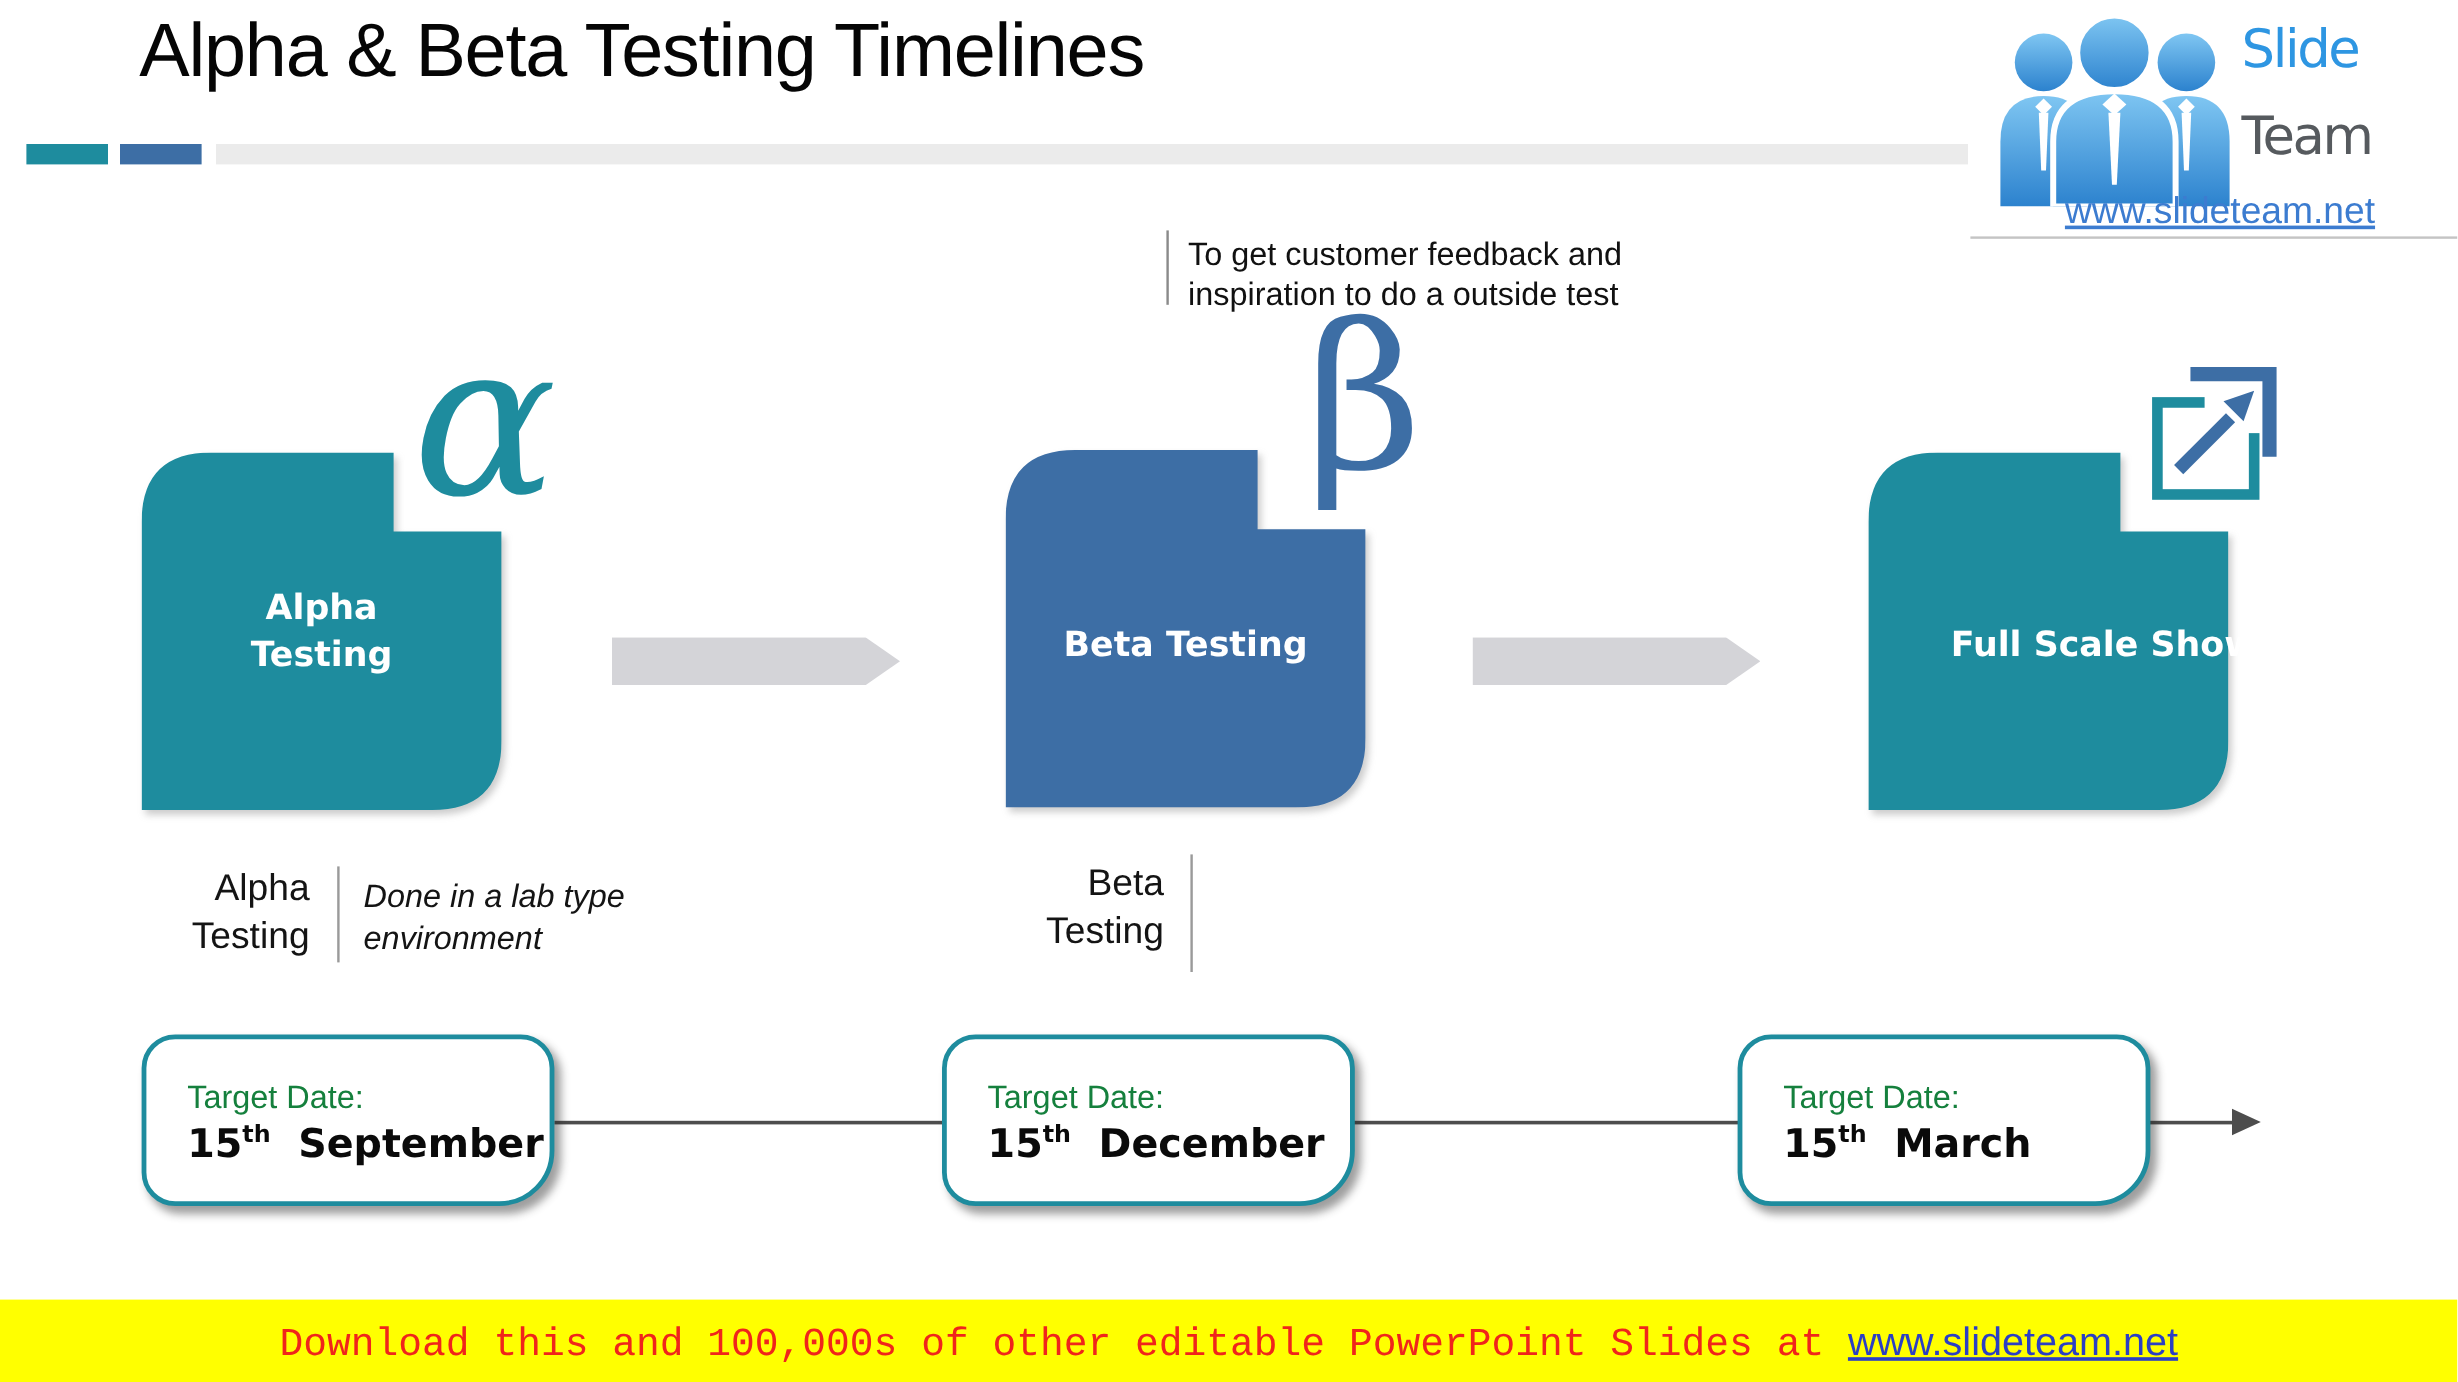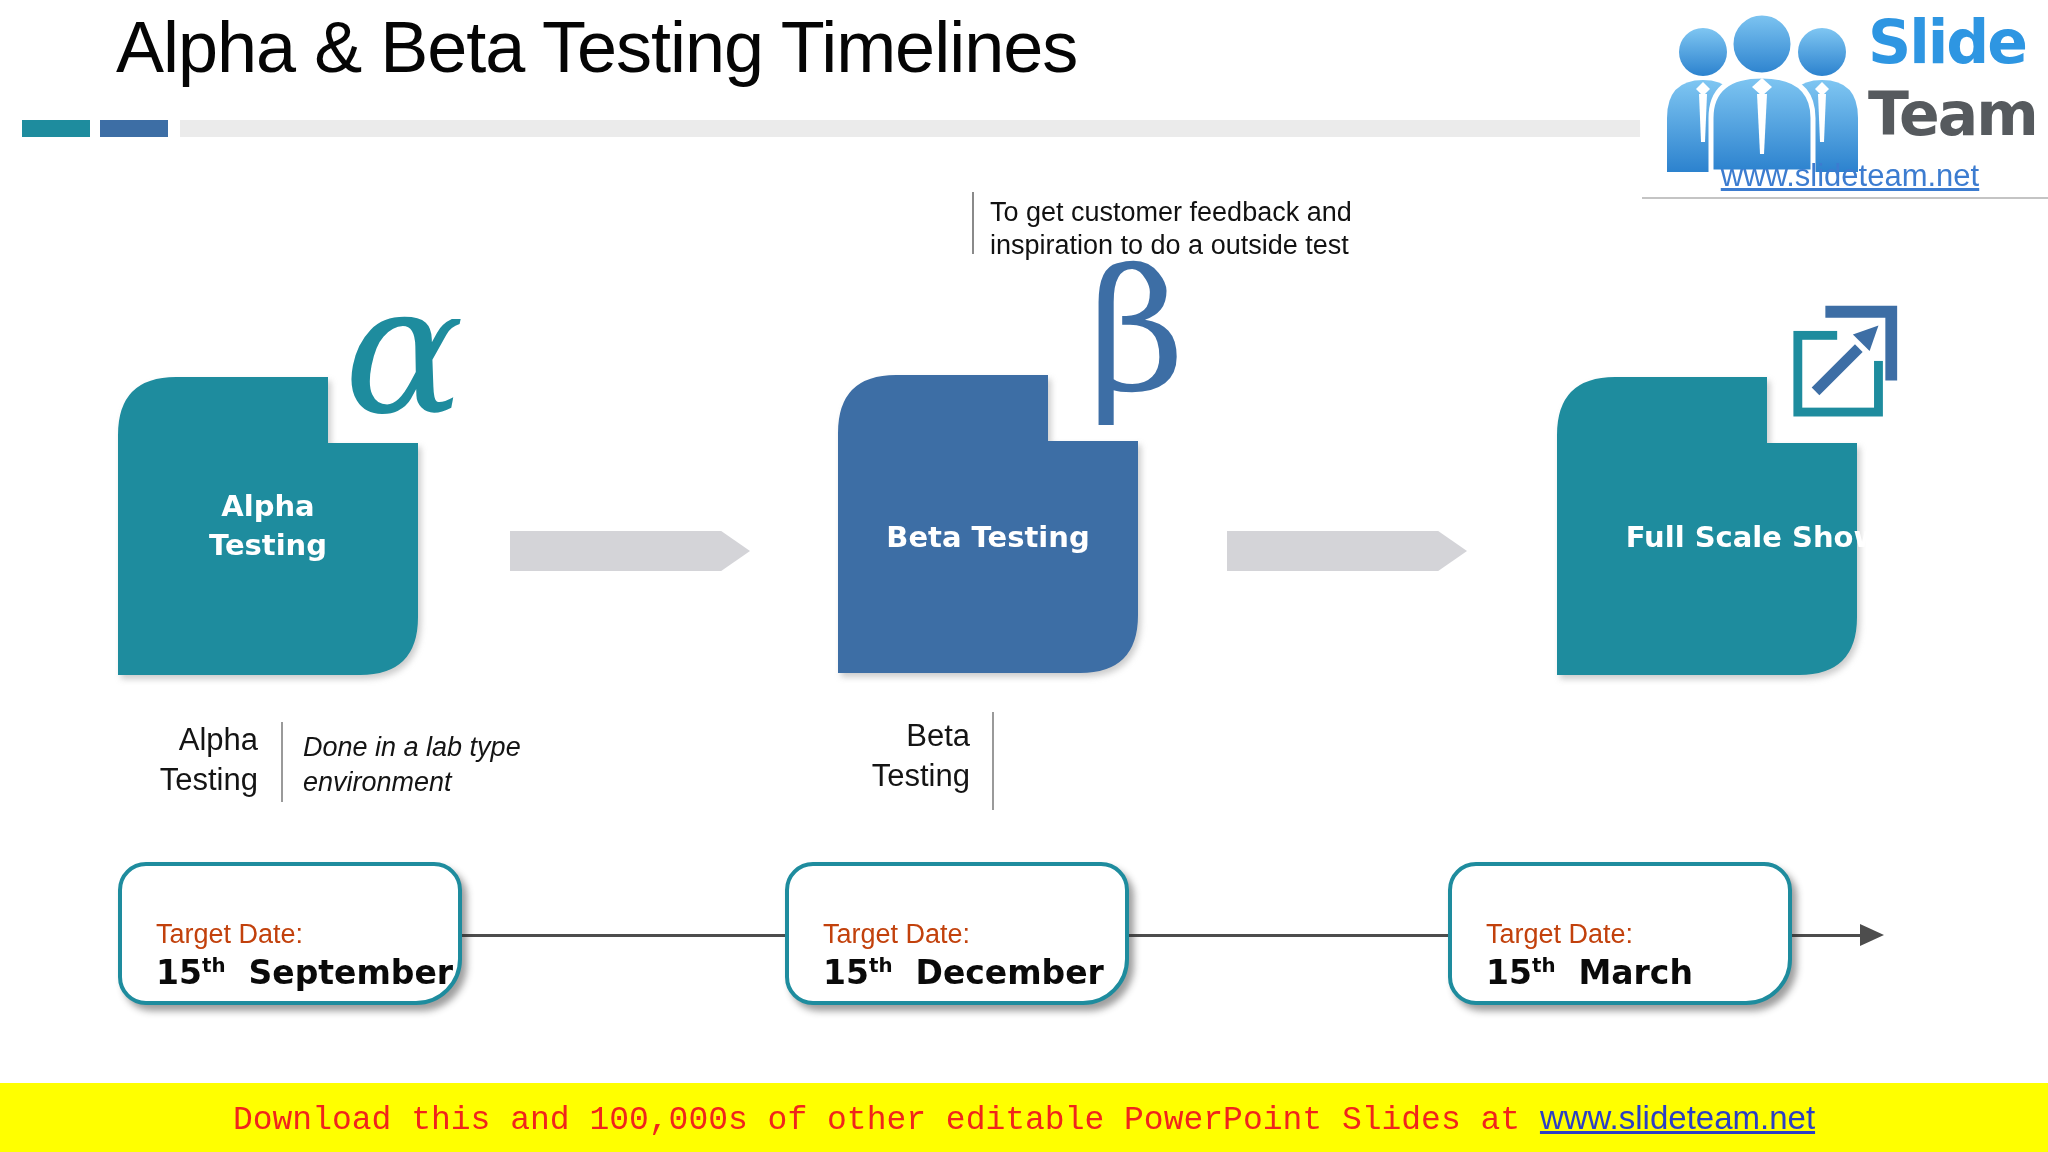--- a/index.html
+++ b/index.html
@@ -1,21 +1,21 @@
 <!DOCTYPE html>
 <html><head>
 <meta charset="utf-8">
 <style>
   html,body{margin:0;padding:0;background:#fff;}
   #slide{position:relative;width:2048px;height:1152px;background:#ffffff;overflow:hidden;
          font-family:"Liberation Sans",sans-serif;color:#000;}
   span:empty{display:none;}
 
   
-  .title{position:absolute;left:116px;top:6px;font-size:72px;letter-spacing:-1px;color:#050505;white-space:nowrap;}
+  .title{position:absolute;left:116px;top:6px;font-size:63px;letter-spacing:-1px;color:#050505;white-space:nowrap;}
   .rule{position:absolute;top:120px;height:17px;}
   .rule-teal{left:22px;width:68px;background:#1E8C9E;}
   .rule-blue{left:100px;width:68px;background:#3D6EA5;}
   .rule-gray{left:180px;width:1460px;background:#EBEBEB;}
 
   
   .aims-label{position:absolute;left:440px;top:203px;width:510px;text-align:right;font-size:33px;color:#111;}
   .aims-divider{position:absolute;left:972px;top:192px;width:2px;height:62px;background:#8a8a8a;}
   .aims-desc{position:absolute;left:990px;top:196px;width:385px;font-size:27px;line-height:33px;color:#111;}
 
@@ -58,30 +58,30 @@
   
   .timeline-line{position:absolute;left:462px;top:934px;width:1400px;height:3px;background:#4D4D4D;z-index:1;}
   .timeline-arrowhead{position:absolute;left:1860px;top:924px;width:0;height:0;z-index:1;
         border-left:24px solid #4D4D4D;border-top:11px solid transparent;border-bottom:11px solid transparent;}
   .date-box{position:absolute;top:862px;width:344px;height:143px;box-sizing:border-box;background:#fff;
             border:4px solid #1E8C9E;border-radius:28px 28px 46px 28px;z-index:2;
             box-shadow:5px 6px 7px rgba(40,40,40,0.45);padding:33px 0 0 34px;}
   #date-box-1{left:118px;}
   #date-box-2{left:785px;}
   #date-box-3{left:1448px;}
-  .date-label{font-size:27px;color:#c2410c;margin-top:20px;}
+  .date-label{font-size:27px;color:#15803d;}
   .date-value{font-family:"DejaVu Sans",sans-serif;font-weight:bold;font-size:33px;color:#0a0a0a;margin-top:3px;}
   .date-value sup{font-size:60%;}
   .date-month{margin-left:23px;}
 
   
   .logo{position:absolute;left:1640px;top:0;width:408px;height:210px;}
   .logo-people{position:absolute;left:15px;top:12px;width:215px;height:160px;}
-  .logo-brand{position:absolute;left:228px;top:6px;font-family:"DejaVu Sans",sans-serif;font-weight:bold;
-              font-size:60px;line-height:72px;letter-spacing:-2px;}
+  .logo-brand{position:absolute;left:228px;top:6px;font-family:"DejaVu Sans",sans-serif;font-weight:normal;
+              font-size:44px;line-height:72px;letter-spacing:-2px;}
   .logo-brand .brand-top{color:#2E96E2;display:block;}
   .logo-brand .brand-bottom{color:#565A5E;display:block;}
   .logo-url{position:absolute;left:20px;top:158px;width:380px;text-align:center;font-size:31px;
             color:#3C7CD0;text-decoration:underline;}
   .logo-rule{position:absolute;left:2px;top:197px;width:406px;height:2px;background:#C4C4C4;}
 
   
   .banner{position:absolute;left:0;top:1083px;width:2048px;height:69px;background:#FFFF00;
           text-align:center;line-height:69px;font-size:33px;}
   .banner .banner-text{color:#F0251B;font-family:Liberation Mono, monospace;}

